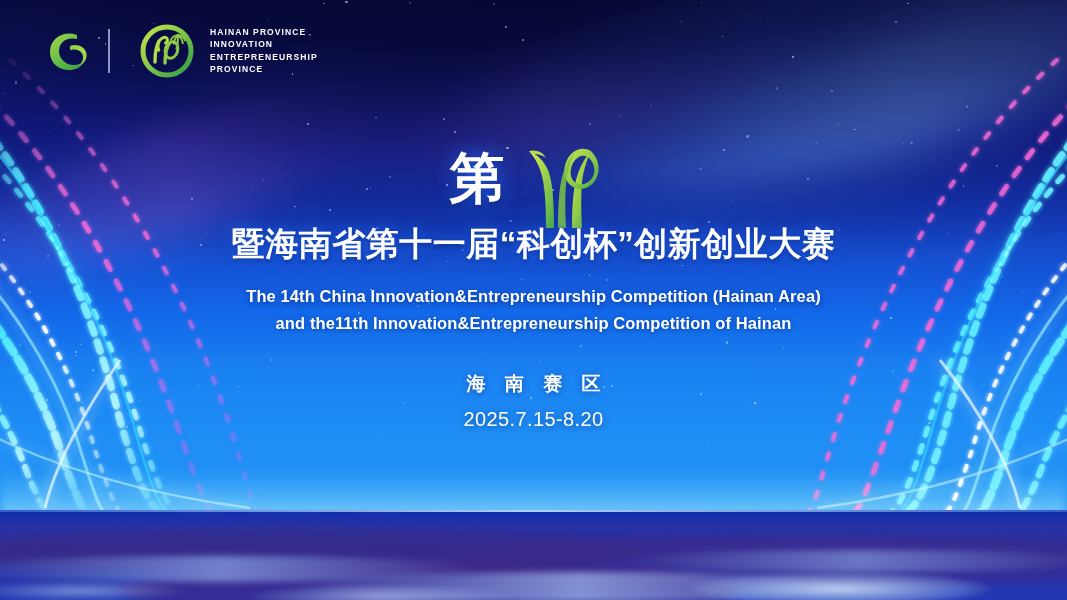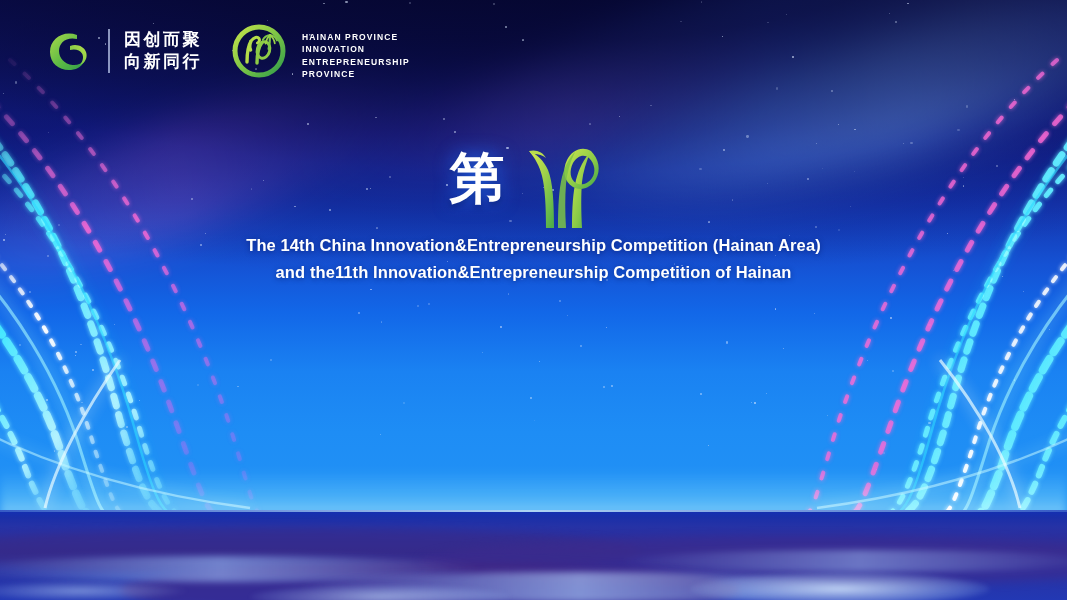--- a/index.html
+++ b/index.html
@@ -99,21 +99,21 @@
   
   .header{position:absolute;left:44px;top:22px;display:flex;align-items:center;gap:28px;}
   .logo-left{display:flex;align-items:center;gap:14px;}
   .c-mark{width:50px;height:50px;display:block;}
   .divider{width:2px;height:44px;background:rgba(210,225,255,.65);}
   .slogan{display:flex;flex-direction:column;justify-content:center;gap:3px;}
   .slogan span{
     color:#ffffff;font-size:17px;letter-spacing:2.5px;line-height:1.08;
     font-weight:700;white-space:nowrap;
   }
-  .logo-right{display:flex;align-items:flex-end;gap:12px;}
+  .logo-right{display:flex;align-items:center;gap:12px;}
   .ring-mark{width:60px;height:58px;display:block;}
   .org-lines{display:flex;flex-direction:column;gap:1px;}
   .org-lines span{
     color:#ffffff;font-size:8.5px;font-weight:700;letter-spacing:1.1px;
     line-height:1.32;white-space:nowrap;
   }
 
   
   .titleblock{position:absolute;left:0;right:0;top:140px;text-align:center;}
 
@@ -427,24 +427,20 @@
             <stop offset="0%" stop-color="#63bd46"></stop>
             <stop offset="100%" stop-color="#b8e04b"></stop>
           </linearGradient>
         </defs>
         <path d="M33 9 C19 4 6 13 6 26 C6 38 16 45 27 44 C34 43.4 39 39 41 34
                  C38 37.5 33 39.6 28.5 39 C20.5 38 15 32 15 25 C15 16.5 22.5 10.5 33 13 Z" fill="url(#cg1)"></path>
         <path d="M26 20 C33 17.5 40 20.5 42 26 C44 31.5 41 37 36 39 C39 35 40 31 38 27.5
                  C36 24 31 22.6 26 24 Z" fill="url(#cg2)"></path>
       </svg>
       <div class="divider"></div>
-      <div class="slogan">
-        <span>因创而聚</span>
-        <span>向新同行</span>
-      </div>
     </div>
 
     <div class="logo-right">
       <svg class="ring-mark" viewBox="0 0 60 58">
         <defs>
           <linearGradient id="rg1" x1="0" y1="0" x2="1" y2="1">
             <stop offset="0%" stop-color="#c6e34b"></stop>
             <stop offset="50%" stop-color="#7ec646"></stop>
             <stop offset="100%" stop-color="#2f9b4a"></stop>
           </linearGradient>
@@ -497,21 +493,26 @@
         <path d="M79 11 C70 6 60 10 55 20 C50 30 52 42 61 47
                  C69 51.5 79 48 84 39 C89 30 87 19 79 11 Z
                  M77 18 C83 24 84 32 80 38 C76 44 69 46 64 43
                  C58 39.5 57 31 61 23 C65 16 72 13.5 77 18 Z" fill="url(#ng2)"></path>
         <path d="M46 88 C46 66 47 49 50 37 C53 26 57 18 63 12
                  C58 22 55 33 54 44 C53 57 53 72 54 88 Z" fill="#7ec447" opacity=".85"></path>
       </svg>
 
     </div>
 
+    <div class="title-sub">暨海南省第十一届“科创杯”创新创业大赛</div>
 
     <div class="title-en">
       <div>The 14th China Innovation&amp;Entrepreneurship Competition (Hainan Area)</div>
       <div>and the11th Innovation&amp;Entrepreneurship Competition of Hainan</div>
     </div>
   </div>
 
+  <div class="region">
+    <div class="region-name">海 南 赛 区</div>
+    <div class="region-date">2025.7.15-8.20</div>
+  </div>
 
 </div>
 
 </body></html>

